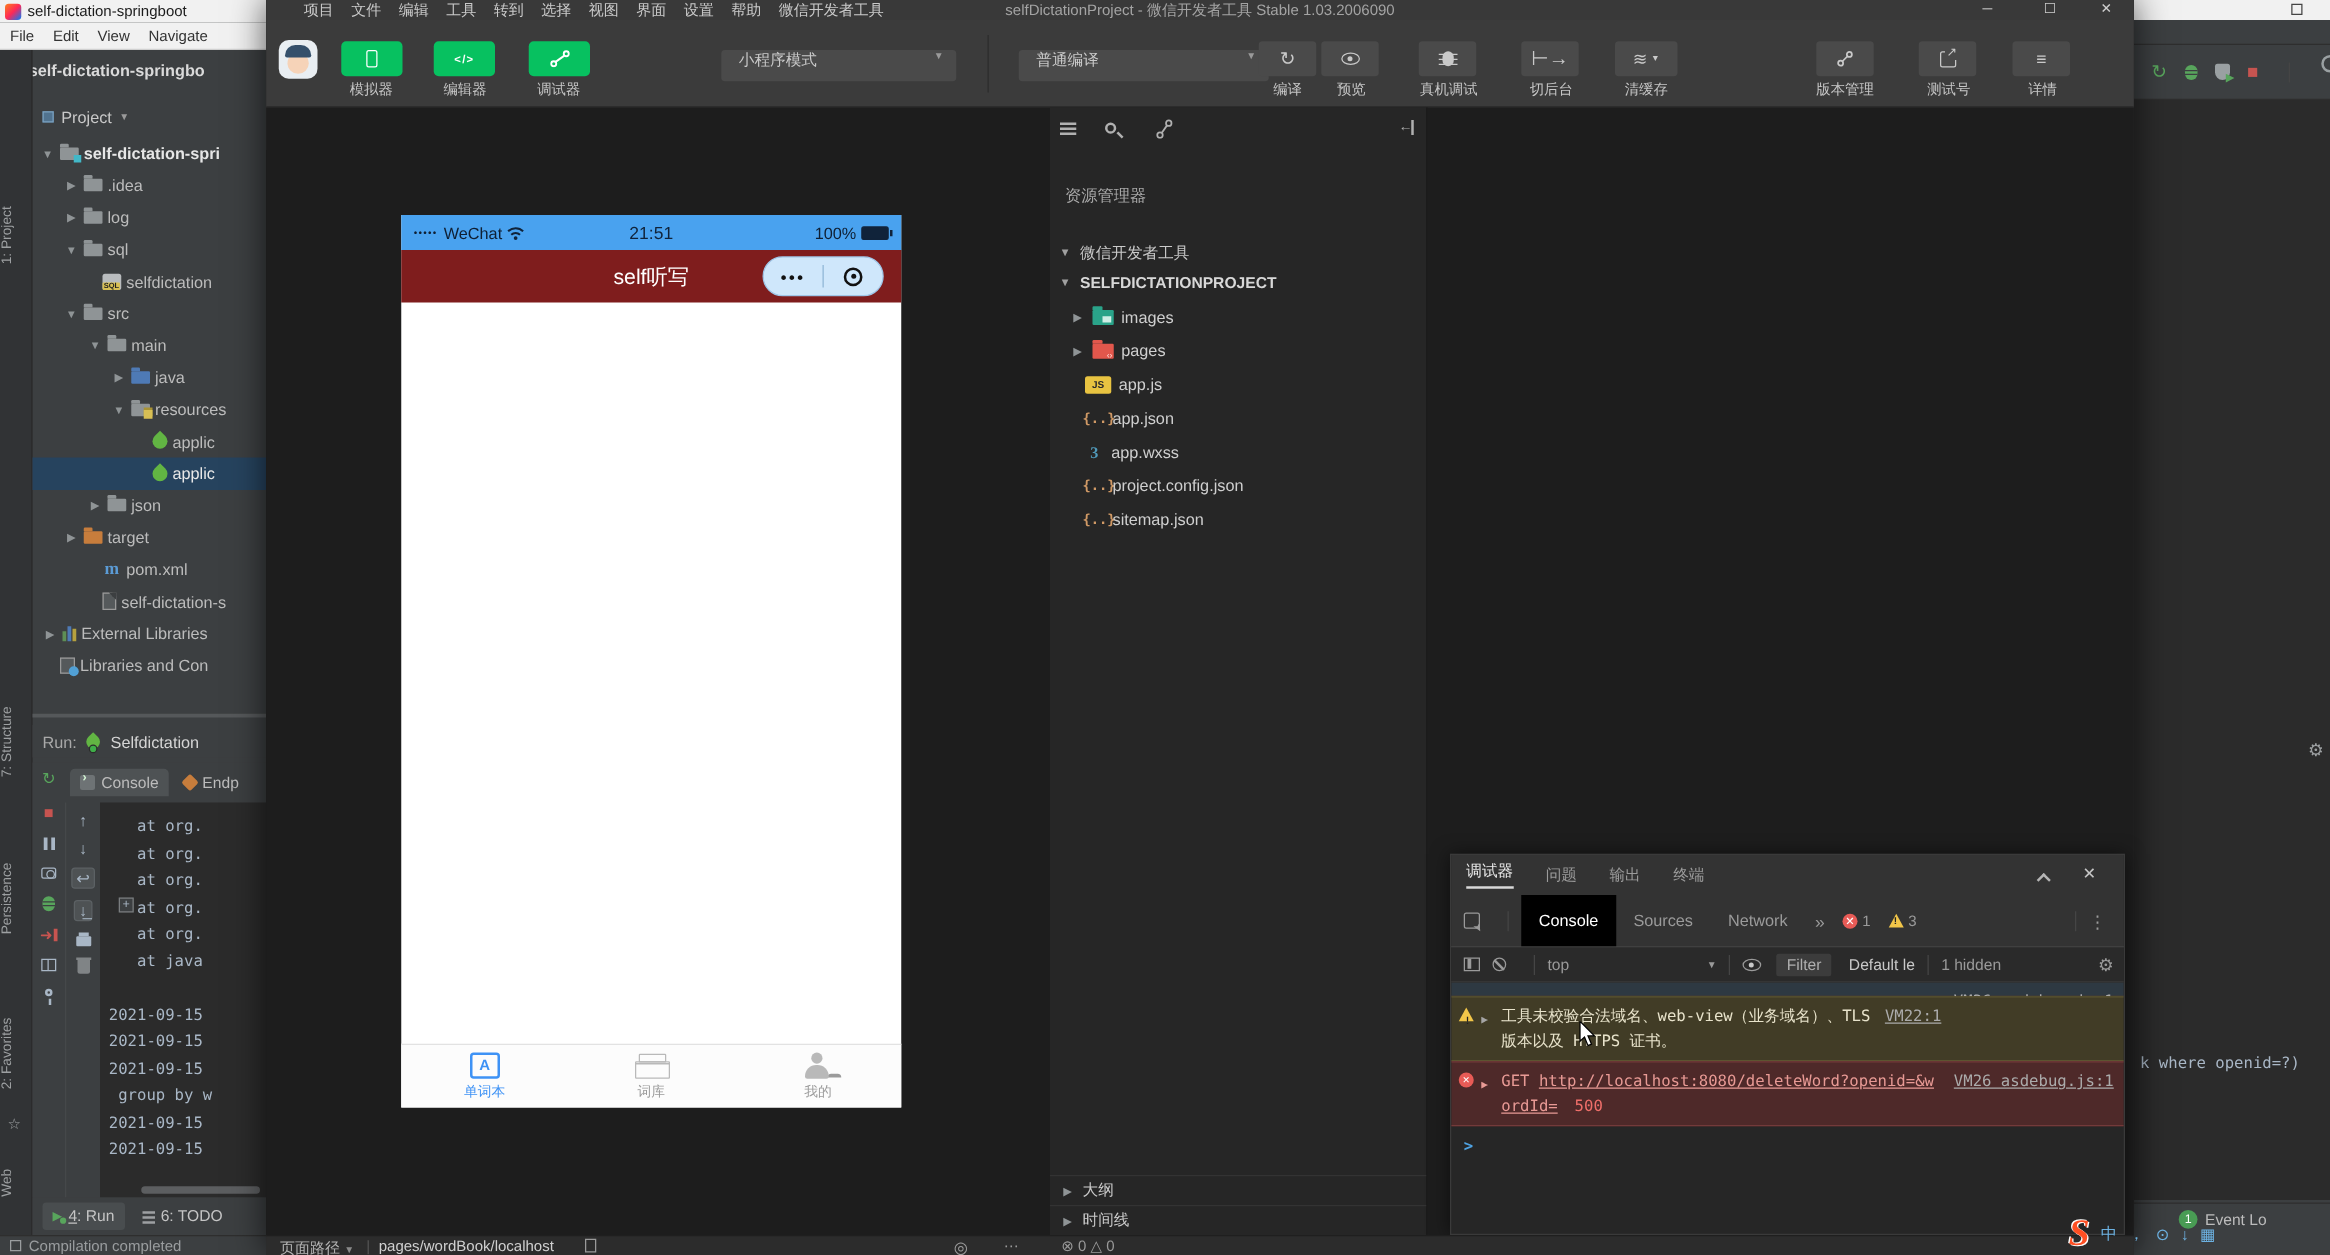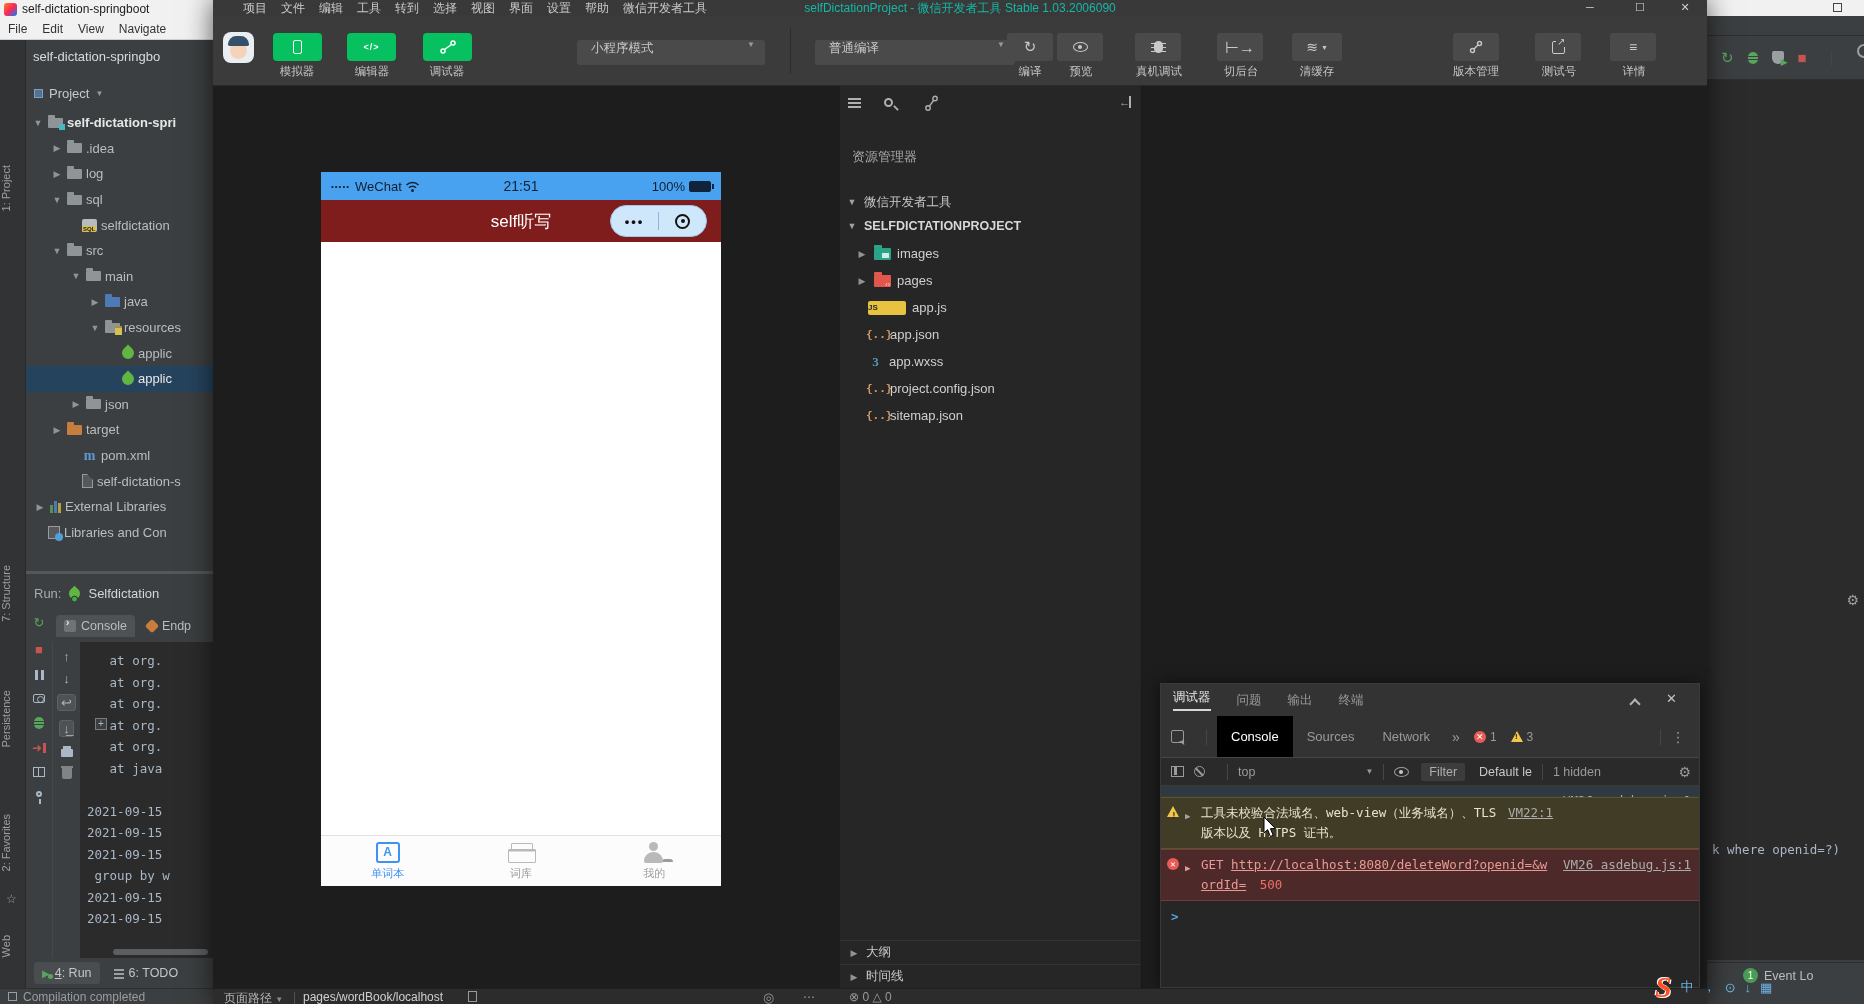--- a/index.html
+++ b/index.html
@@ -6,21 +6,21 @@
   html,body{width:1864px;height:1004px;overflow:hidden}
   body{font-family:"Liberation Sans",sans-serif;background:#2b2b2b;position:relative;color:#ccc}
   .abs{position:absolute}
   i,.ic{display:inline-block;font-style:normal}
 
   
   .ij-left{position:absolute;left:0;top:0;width:213px;height:1004px;background:#3c3f41;overflow:hidden}
   .ij-titlebar{position:absolute;left:0;top:0;right:0;height:18px;background:#f1f1f1;color:#1c1c1c;font-size:12px;display:flex;align-items:center;padding-left:4px;gap:5px;white-space:nowrap}
   .ij-logo{width:13px;height:13px;border-radius:3px;background:linear-gradient(135deg,#fc801d 0%,#fe2857 50%,#007eff 100%)}
   .ij-menubar{position:absolute;left:0;top:18px;right:0;height:22px;background:#f1f1f1;color:#333;font-size:12px;display:flex;align-items:center;gap:15px;padding-left:8px;white-space:nowrap;border-bottom:1px solid #d0d0d0}
-  .ij-breadcrumb{position:absolute;left:4px;top:44px;right:0;height:24px;color:#dadada;font-weight:normal;font-size:13px;display:flex;align-items:center;gap:14px;white-space:nowrap}
+  .ij-breadcrumb{position:absolute;left:4px;top:44px;right:0;height:24px;color:#dadada;font-weight:bold;font-size:13px;display:flex;align-items:center;gap:4px;white-space:nowrap}
   .ij-strip{position:absolute;left:0;top:40px;width:26px;bottom:0;background:#313335;border-right:1px solid #2a2a2a}
   .vlab{position:absolute;left:0;width:26px;writing-mode:vertical-rl;transform:rotate(180deg);color:#9da0a2;font-size:11px;text-align:center;white-space:nowrap}
   .ij-projhead{position:absolute;left:34px;top:82px;height:22px;display:flex;align-items:center;gap:6px;color:#c9c9c9;font-size:13px;white-space:nowrap}
   .ij-tree{position:absolute;left:26px;top:110px;width:187px}
   .trow{height:25.6px;display:flex;align-items:center;gap:4px;font-size:13px;color:#bcbcbc;white-space:nowrap;overflow:hidden}
   .trow.sel{background:#26435e;color:#e8e8e8}
   .trow.bold{color:#e6e6e6;font-weight:bold}
   .tcaret{width:12px;flex:none;font-size:9px;color:#8f9496;text-align:center}
   .folder{width:15px;height:10px;background:currentColor;border-radius:1px;position:relative;flex:none}
   .folder::before{content:"";position:absolute;left:0;top:-3px;width:7px;height:3px;background:currentColor;border-radius:1px 1px 0 0}
@@ -79,21 +79,21 @@
   .btab u{text-decoration:underline}
   .runplay{color:#58a55c;font-size:10px;position:relative}
   .runplay::after{content:"";position:absolute;right:-3px;bottom:0;width:5px;height:5px;border-radius:50%;background:#58a55c}
   .i-list{width:12px;height:2px;background:#9da0a2;box-shadow:0 4px 0 #9da0a2,0 8px 0 #9da0a2;margin-bottom:8px}
   .ij-status{position:absolute;left:0;right:0;top:988px;height:16px;background:#3c3f41;border-top:1px solid #2e2e2e;display:flex;align-items:center;gap:6px;font-size:12px;color:#9a9d9f;padding-left:8px;white-space:nowrap}
   .i-sq{width:9px;height:9px;border:1px solid #9a9d9f}
 
   
   .wx{position:absolute;left:213px;top:0;width:1494px;height:1004px;background:#2f2f2f;box-shadow:0 0 26px rgba(0,0,0,.65);z-index:5}
   .wx-titlebar{position:absolute;left:0;top:0;right:0;height:16px;background:#393939;display:flex;align-items:center;gap:14px;padding-left:30px;font-size:12px;color:#c9c9c9;white-space:nowrap}
-  .wx-title{position:absolute;left:0;right:0;text-align:center;color:#14b8a6;pointer-events:none}
+  .wx-title{position:absolute;left:0;right:0;text-align:center;color:#a3a3a3;pointer-events:none}
   .winctl{position:absolute;top:0;height:16px;width:30px;text-align:center;color:#cfcfcf;font-size:11px;line-height:15px}
   .wx-toolbar{position:absolute;left:0;top:16px;right:0;height:70px;background:#3b3b3b;border-bottom:1px solid #292929}
   .avatar{position:absolute;left:10px;top:16px;width:31px;height:31px;border-radius:8px;background:#e9eef2;overflow:hidden}
   .avatar::before{content:"";position:absolute;left:7px;top:10px;width:17px;height:17px;border-radius:50%;background:#f6d3b8}
   .avatar::after{content:"";position:absolute;left:5px;top:4px;width:21px;height:10px;border-radius:10px 10px 2px 2px;background:#35506b}
   .gbtn{position:absolute;top:17px;width:49px;height:28px;border-radius:4px;background:#07c160;display:flex;align-items:center;justify-content:center;color:#fff}
   .abtn{position:absolute;top:17px;width:46px;height:28px;border-radius:3px;background:#4a4a4a;display:flex;align-items:center;justify-content:center;color:#c9c9c9}
   .tlab{position:absolute;top:48px;width:60px;text-align:center;font-size:11.5px;color:#c6c6c6;white-space:nowrap}
   .dd{position:absolute;top:24px;height:25px;border-radius:3px;background:#4a4a4a;color:#c9c9c9;font-size:12.5px;display:flex;align-items:flex-start;padding:0 10px 0 14px}
   .dd .cv{margin-left:auto;font-size:8px;color:#9a9a9a}
@@ -147,21 +147,21 @@
   .ex-sec .tcaret{color:#a0a0a0}
   .ex-files{position:absolute;left:0;top:154px;right:0}
   .xrow{height:27px;display:flex;align-items:center;padding-left:16px;gap:6px;white-space:nowrap;color:#cfcfcf;font-size:13px}
   .xcaret{width:12px;font-size:9px;color:#8f9496;text-align:center;flex:none}
   .wfold{width:17px;height:12px;border-radius:1px;position:relative;flex:none}
   .wfold::before{content:"";position:absolute;left:0;top:-3px;width:8px;height:3px;border-radius:1px 1px 0 0;background:inherit}
   .wf-img{background:#2aa389}.wf-img::before{background:#2aa389}
   .wf-img::after{content:"";position:absolute;right:2px;bottom:2px;width:7px;height:5px;background:#cfeee6}
   .wf-pg{background:#e2574c}.wf-pg::before{background:#e2574c}
   .wf-pg::after{content:"‹›";position:absolute;right:1px;bottom:-1px;font-size:7px;color:#ffd9d5}
-  .fi-js{width:38px;height:14px;background:#e8c341;border-radius:2px;color:#2b2b2b;font-size:8px;font-weight:bold;text-align:left;line-height:14px;flex:none}
+  .fi-js{width:21px;height:14px;background:#e8c341;border-radius:2px;color:#2b2b2b;font-size:8px;font-weight:bold;text-align:center;line-height:14px;flex:none}
   .fi-json{color:#d19a66;font-family:"DejaVu Sans Mono",monospace;font-weight:bold;font-size:11px;width:18px;text-align:center;flex:none}
   .fi-wxss{width:15px;height:14px;color:#519aba;font-weight:bold;font-size:13px;text-align:center;line-height:14px;flex:none;font-family:"Liberation Serif",serif}
   .ex-bottom{position:absolute;left:0;right:0;height:24px;border-top:1px solid #333;display:flex;align-items:center;gap:6px;padding-left:8px;color:#c9c9c9}
   
   .dbg{position:absolute;left:947px;top:597px;width:540px;height:305px;background:#262626;border:1px solid #3a3a3a;box-shadow:0 0 14px rgba(0,0,0,.55)}
   .dbg-tabs{position:absolute;left:0;top:0;right:0;height:32px;background:#333;display:flex;align-items:center;gap:26px;padding-left:12px;font-size:12.5px;color:#9b9b9b}
   .dbg-tab.on{color:#eaeaea;border-bottom:2px solid #d8d8d8;padding-bottom:3px}
   .chev-up{width:8px;height:8px;border-top:2px solid #b5b5b5;border-right:2px solid #b5b5b5;transform:rotate(-45deg);margin-top:3px}
   .dt-tabs{position:absolute;left:0;top:32px;right:0;height:42px;background:#333;border-bottom:1px solid #454545;display:flex;align-items:center;font-size:13px;color:#9a9a9a}
   .dt-insp{width:13px;height:13px;border:1.5px solid #9a9a9a;border-radius:2px;position:relative;margin:0 12px 0 10px}

